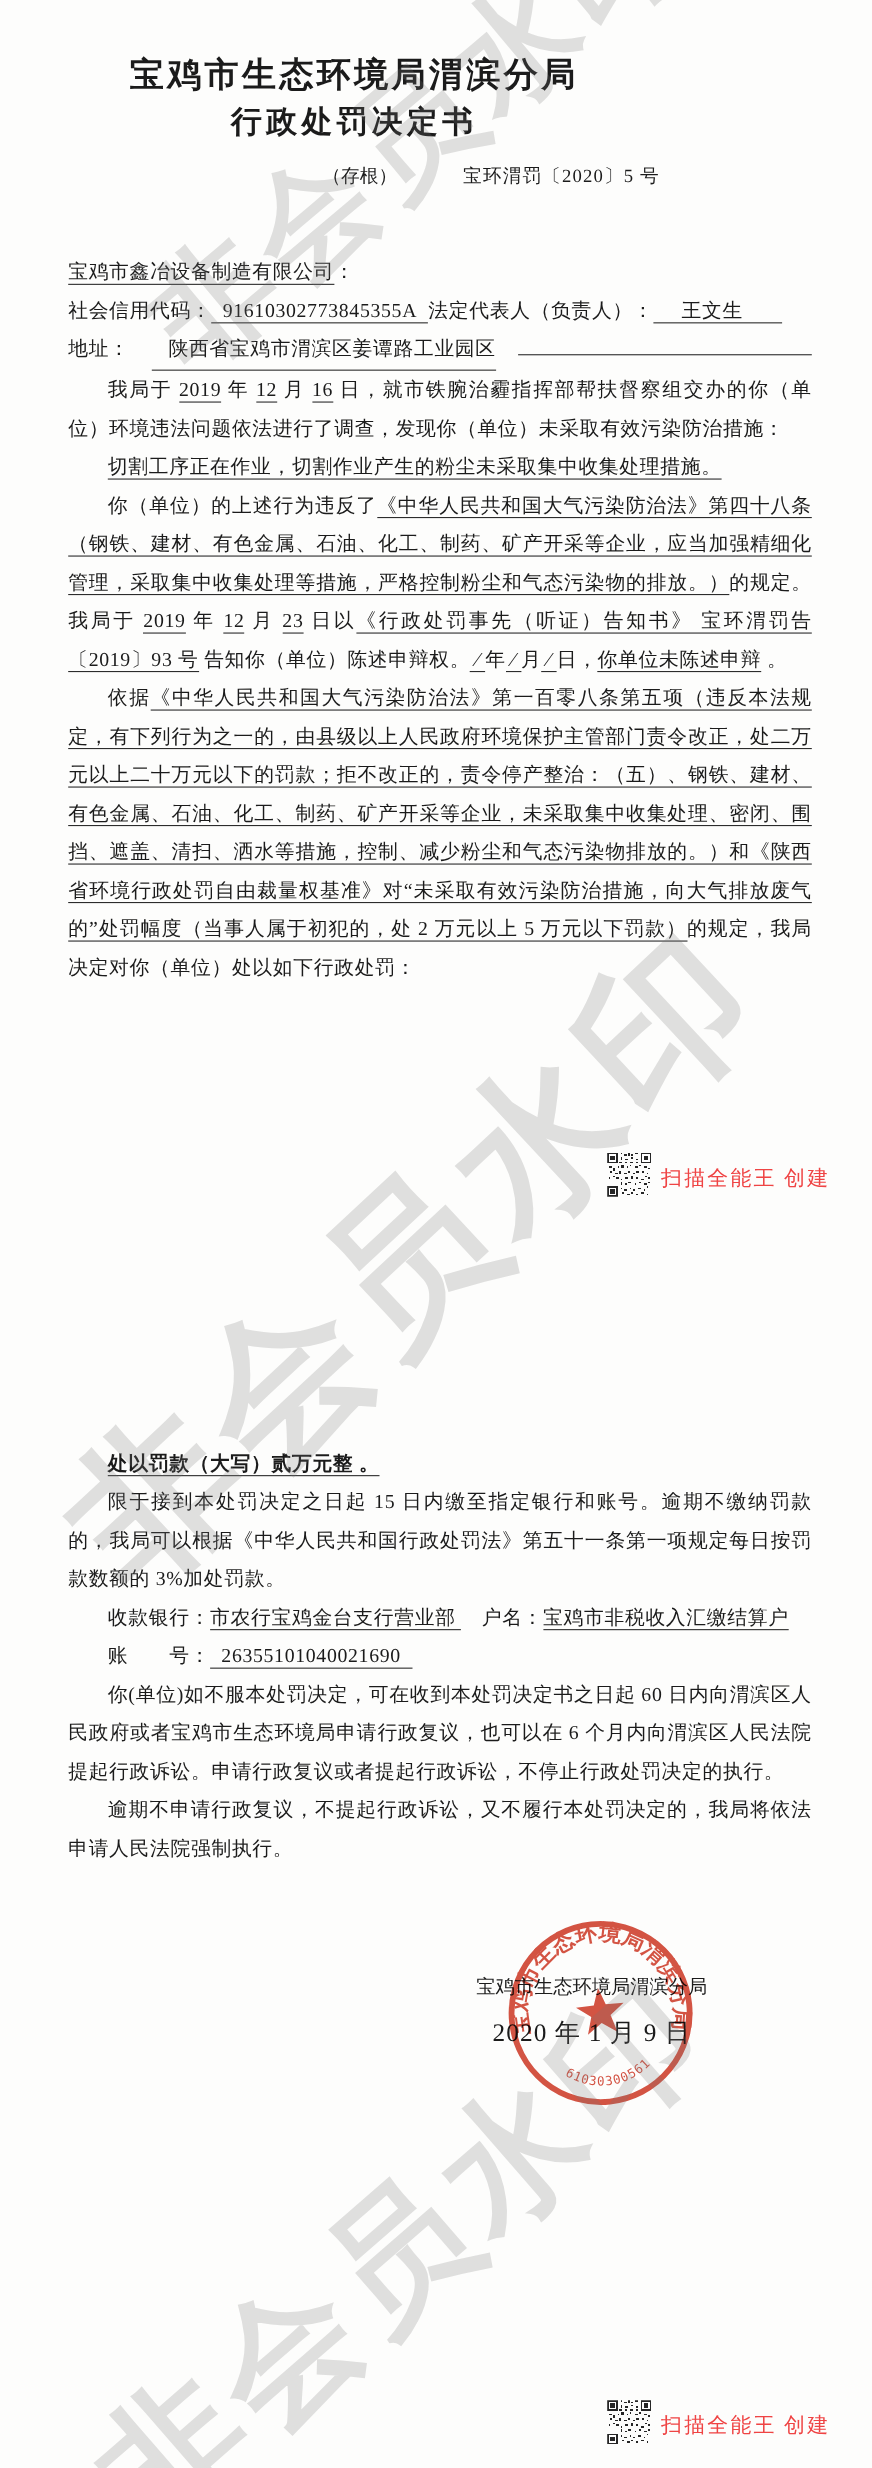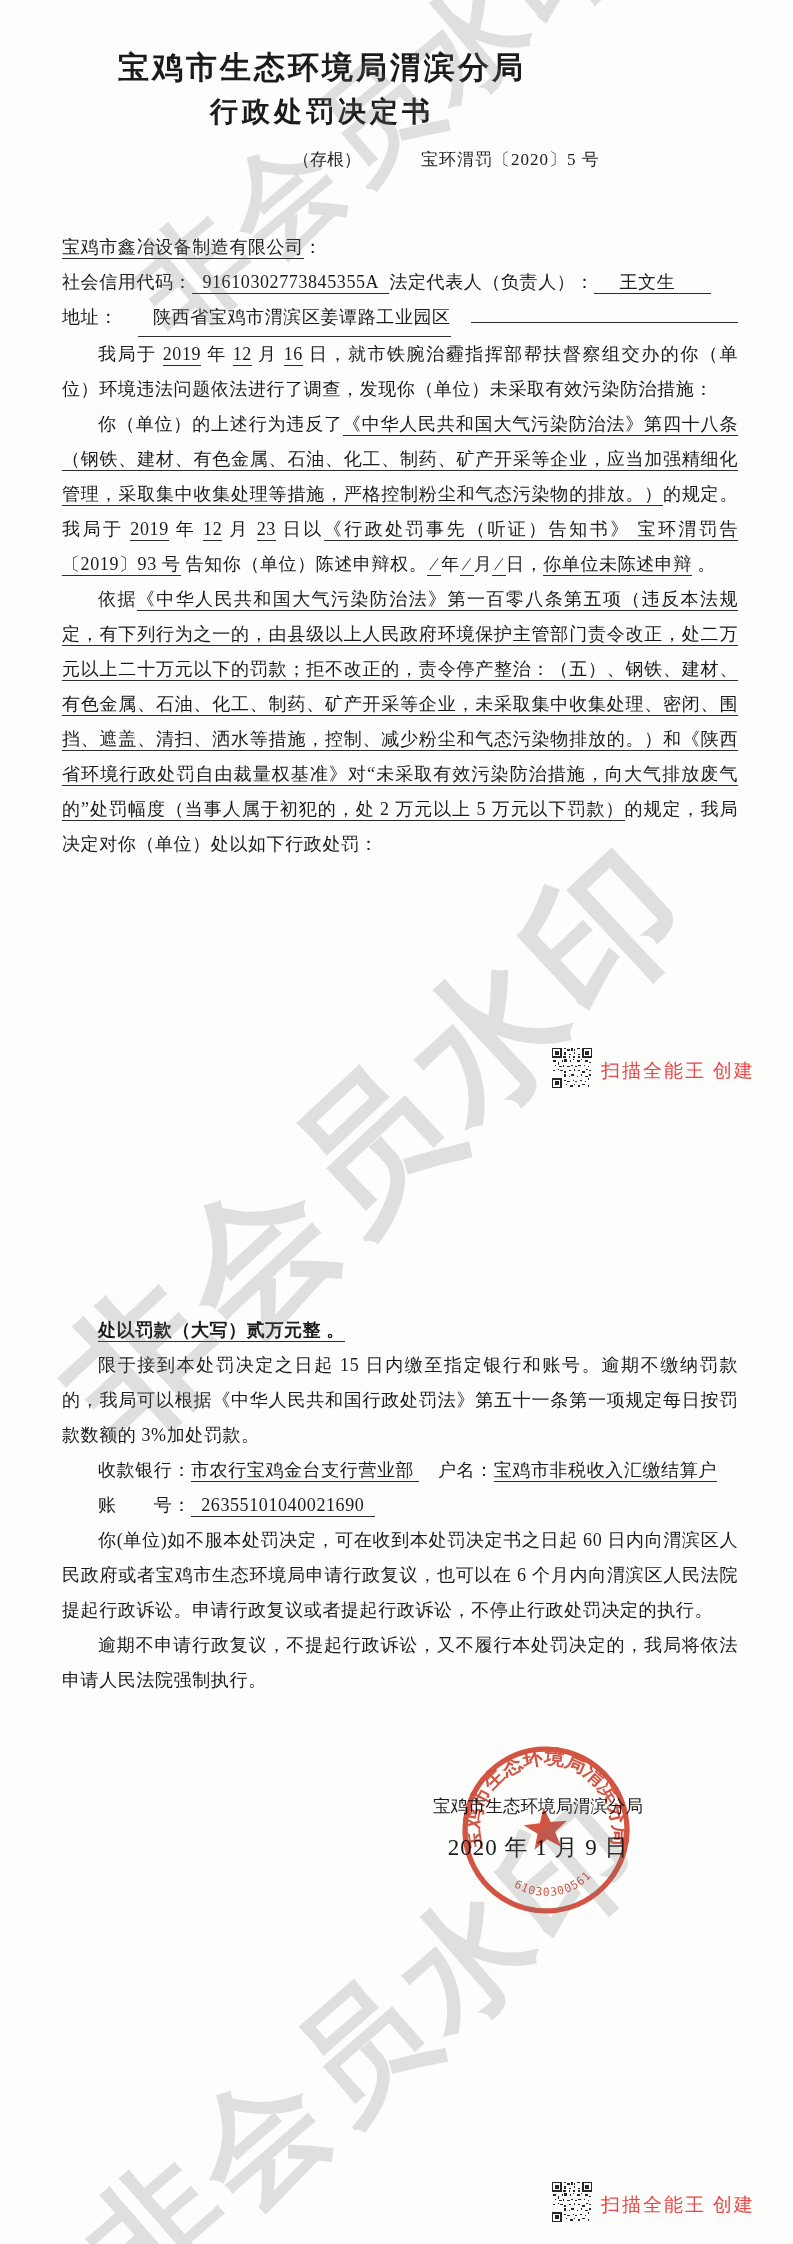--- a/index.html
+++ b/index.html
@@ -75,20 +75,21 @@
 
   <main class="body body1">
       <div class="para"><span class="u">宝鸡市鑫冶设备制造有限公司</span><span>：</span></div>
       <div class="para"><span>社会信用代码：</span><span class="u">&nbsp;&nbsp;91610302773845355A&nbsp;&nbsp;</span><span>法定代表人（负责人）：</span><span class="u">&nbsp;&nbsp;&nbsp;&nbsp;&nbsp;王文生&nbsp;&nbsp;&nbsp;&nbsp;&nbsp;&nbsp;&nbsp;</span></div>
       <div class="para fillrow">
         <span>地址：</span>
         <span class="u">&nbsp;&nbsp;&nbsp;陕西省宝鸡市渭滨区姜谭路工业园区</span>
         <span class="u-fill"></span>
       </div>
       <div class="para indent"><span>我局于 </span><span class="u">2019</span><span> 年 </span><span class="u">12</span><span> 月 </span><span class="u">16</span><span> 日，就市铁腕治霾指挥部帮扶督察组交办的你（单位）环境违法问题依法进行了调查，发现你（单位）未采取有效污染防治措施：</span></div>
+      <div class="para indent"><span class="u">切割工序正在作业，切割作业产生的粉尘未采取集中收集处理措施。</span></div>
       <div class="para indent"><span>你（单位）的上述行为违反了</span><span class="u">《中华人民共和国大气污染防治法》第四十八条（钢铁、建材、有色金属、石油、化工、制药、矿产开采等企业，应当加强精细化管理，采取集中收集处理等措施，严格控制粉尘和气态污染物的排放。）</span><span>的规定。我局于 </span><span class="u">2019</span><span> 年 </span><span class="u">12</span><span> 月 </span><span class="u">23</span><span> 日以</span><span class="u">《行政处罚事先（听证）告知书》 宝环渭罚告〔2019〕93 号</span><span> 告知你（单位）陈述申辩权。</span><span class="u">&nbsp;∕&nbsp;</span><span>年</span><span class="u">&nbsp;∕&nbsp;</span><span>月</span><span class="u">&nbsp;∕&nbsp;</span><span>日，</span><span class="u">你单位未陈述申辩</span><span>&nbsp;。</span></div>
       <div class="para indent"><span>依据</span><span class="u">《中华人民共和国大气污染防治法》第一百零八条第五项（违反本法规定，有下列行为之一的，由县级以上人民政府环境保护主管部门责令改正，处二万元以上二十万元以下的罚款；拒不改正的，责令停产整治：（五）、钢铁、建材、有色金属、石油、化工、制药、矿产开采等企业，未采取集中收集处理、密闭、围挡、遮盖、清扫、洒水等措施，控制、减少粉尘和气态污染物排放的。）和《陕西省环境行政处罚自由裁量权基准》对“未采取有效污染防治措施，向大气排放废气的”处罚幅度（当事人属于初犯的，处 2 万元以上 5 万元以下罚款）</span><span>的规定，我局决定对你（单位）处以如下行政处罚：</span></div>
     </main>
 
   <div class="qr qr1">
     <svg viewBox="0 0 29 29" width="40" height="40" shape-rendering="crispEdges">
       <g fill="#262626">
         <rect x="0" y="0" width="7" height="7"></rect>
           <rect x="1" y="1" width="5" height="5" fill="#fff"></rect>
           <rect x="2" y="2" width="3" height="3"></rect>

